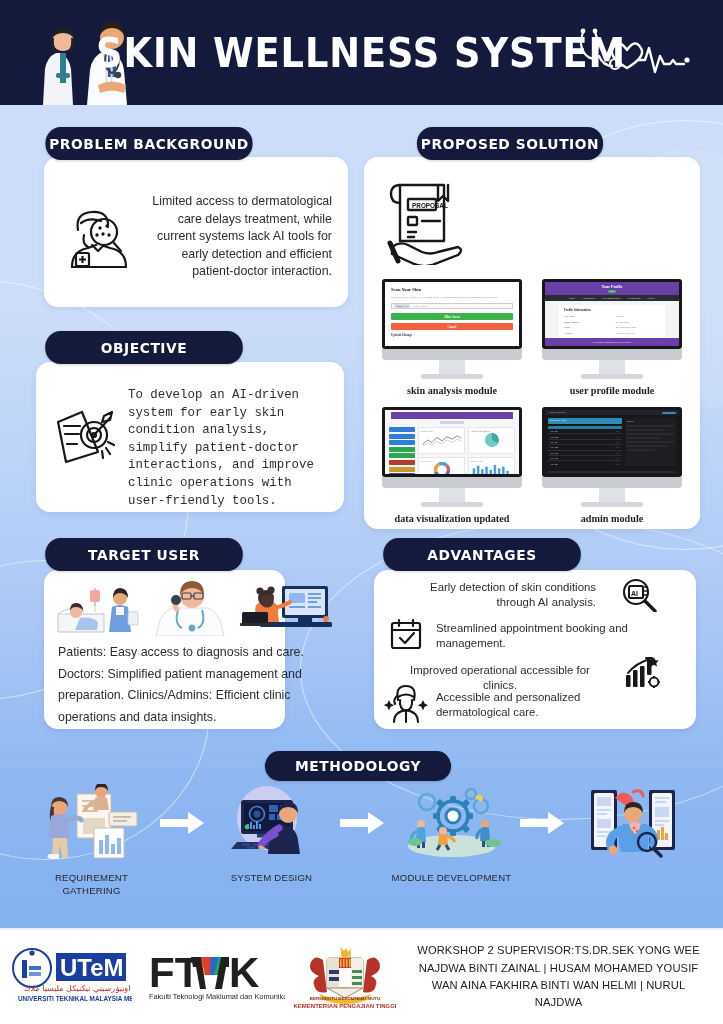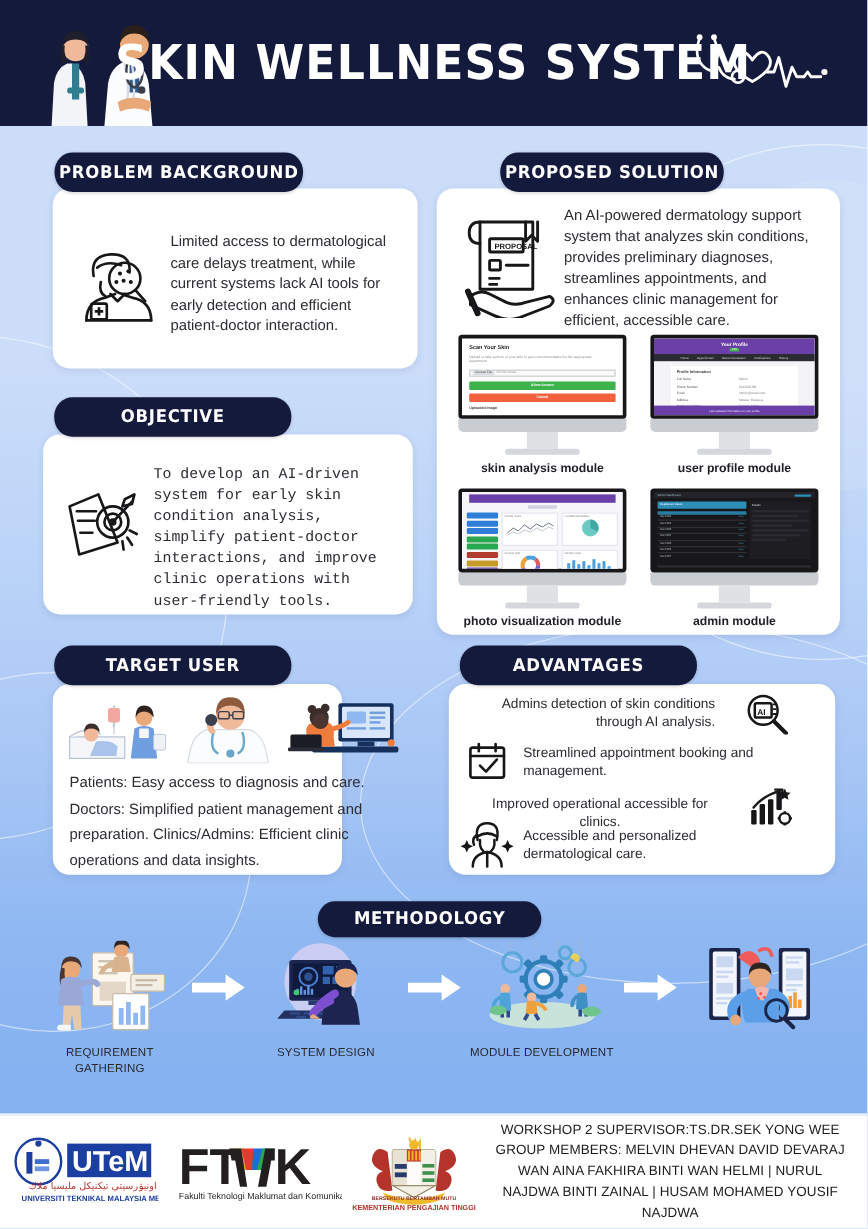--- a/index.html
+++ b/index.html
@@ -62,21 +62,21 @@
   }
   .body-text {
     font-family: "Liberation Sans", sans-serif;
     color: #2c2c33; font-size: 12.4px; line-height: 1.42;
   }
 
   
   #pb-pill  { left: 40px;  top: 127px; width: 218px; height: 33px; }
   #pb-card  { left: 44px;  top: 157px; width: 304px; height: 150px; }
   #pb-icon  { position:absolute; left:22px; top:48px; width:66px; height:66px; }
-  #pb-text  { position:absolute; left:98px; top:36px; width:190px; }
+  #pb-text  { position:absolute; left:98px; top:36px; width:190px;text-align:right; }
 
   
   #ob-pill  { left: 40px;  top: 331px; width: 208px; height: 33px; }
   #ob-card  { left: 36px;  top: 362px; width: 308px; height: 150px; }
   #ob-icon  { position:absolute; left:16px; top:44px; width:66px; height:62px; }
   #ob-text  { position:absolute; left:92px; top:25px; width:196px;font-family:Liberation Mono, monospace; }
 
   
   #ps-pill  { left: 412px; top: 127px; width: 196px; height: 33px; }
   #ps-card  { left: 364px; top: 157px; width: 336px; height: 372px; }
@@ -117,21 +117,21 @@
   .logo-cell { display:flex; align-items:center; justify-content:center; }
   .footer-credits {
     flex:1; text-align:center; padding: 0 8px 0 2px;
     font-size: 11.2px; line-height: 1.55; color:#1d1d21;
     letter-spacing:.1px;
   }
   .footer-credits div { white-space: nowrap; }
 
   
   .mon-grid { position:absolute; left:12px; top:122px; width:312px; height:240px; }
-  .monitor { position:absolute; width:132px; }
+  .monitor { position:absolute; width:132px;font-family:Liberation Serif, serif; }
   .mon-screen {
     width: 140px; height: 70px; background:#fff;
     border: 3.5px solid #17171a; border-radius:3px; overflow:hidden;
     position:relative;
   }
   .mon-base { width:140px; display:flex; flex-direction:column; align-items:center; }
   .mon-bar  { width:140px; height:11px; background:#c9ccd1; border-radius:0 0 4px 4px; }
   .mon-neck { width:26px; height:14px; background:#dfe1e5; }
   .mon-foot { width:62px; height:5px; background:#d4d7dc; border-radius:2px; }
   .mon-caption { margin-top:6px; width:140px; text-align:center;
@@ -245,21 +245,20 @@
         <path d="M56 8 v16 l5 -5 l5 5 v-16"></path>
         <rect x="26" y="22" width="28" height="11" rx="1"></rect>
         <rect x="26" y="40" width="9" height="8" rx="1"></rect>
         <path d="M40 44 h18"></path>
         <path d="M26 55 h8 M26 60 h6"></path>
         <path d="M10 70 q8 -6 16 -2 l14 7 q8 3 16 0 l20 -5 q6 3 0 8 l-26 10 q-10 3 -20 -2 l-20 -9z"></path>
         <path d="M8 66 l8 18" stroke-width="5"></path>
       </g>
       <text x="30" y="30.5" font-family="Liberation Sans, sans-serif" font-size="6.4" font-weight="700" fill="#17171a">PROPOSAL</text>
     </svg>
-    <div id="ps-text" class="body-text">An AI-powered dermatology support system that analyzes skin conditions, provides preliminary diagnoses, streamlines appointments, and enhances clinic management for efficient, accessible care.</div>
 
     <div class="mon-grid">
 
       <div class="monitor" style="left:6px; top:0;">
         <div class="mon-screen">
           <div style="padding:5px 6px;">
             <div style="font-size:4.6px;font-weight:700;color:#222;">Scan Your Skin</div>
             <div style="font-size:2.9px;color:#888;margin-top:3px;line-height:1.5;width:92%;">Upload or take a photo of your skin to get a recommendation for the appropriate department.</div>
             <div style="margin-top:4px;border:.5px solid #ccc;background:#fafafa;height:6px;display:flex;align-items:center;padding:0 2px;gap:2px;">
               <span style="background:#dadde2;color:#555;font-size:2.6px;padding:.5px 2px;border-radius:1px;">Choose File</span>
@@ -382,21 +381,21 @@
                 </svg>
               </div>
             </div>
           </div>
         </div>
         <div class="mon-base">
           <div class="mon-bar"></div>
             <div class="mon-neck"></div>
             <div class="mon-foot"></div>
         </div>
-        <div class="mon-caption">photo visualization module</div>
+        <div class="mon-caption">data visualization updated</div>
       </div>
 
       <div class="monitor" style="left:166px; top:128px;">
         <div class="mon-screen" style="background:#18181b;">
           <div style="background:#232329;height:5px;display:flex;align-items:center;padding:0 3px;justify-content:space-between;">
             <span style="color:#9fb6c4;font-size:2.4px;">Admin Dashboard</span>
             <span style="background:#2d8fb8;width:14px;height:2px;display:block;border-radius:1px;"></span>
           </div>
           <div style="display:flex;gap:3px;padding:3px;">
             <div style="flex:1.55;">
@@ -518,21 +517,21 @@
         <circle cx="88" cy="41" r="3" fill="#ef7b3c"></circle>
       </svg>
     </div>
     <div id="tu-text" class="body-text">Patients: Easy access to diagnosis and care. Doctors: Simplified patient management and preparation. Clinics/Admins: Efficient clinic operations and data insights.</div>
   </div>
 
   <div class="pill" id="ad-pill">ADVANTAGES</div>
   <div class="card" id="ad-card">
 
     <div class="adv-row" style="top:8px;">
-      <div class="adv-text" style="left:22px; top:2px; width:200px; text-align:right;">Admins detection of skin conditions through AI analysis.</div>
+      <div class="adv-text" style="left:22px; top:2px; width:200px; text-align:right;">Early detection of skin conditions through AI analysis.</div>
       <svg class="adv-icon" style="left:246px; top:0;" width="38" height="34" viewBox="0 0 38 34">
         <g fill="none" stroke="#17171a" stroke-width="2.1">
           <circle cx="16" cy="14" r="12"></circle>
           <path d="M25 23 l10 10" stroke-width="3.4" stroke-linecap="round"></path>
           <rect x="9" y="8" width="14" height="12" rx="1.6"></rect>
         </g>
         <text x="11" y="17.5" font-family="Liberation Sans, sans-serif" font-size="7" font-weight="700" fill="#17171a">AI</text>
         <g stroke="#17171a" stroke-width="1.5" fill="none">
           <path d="M24 9 l3 0 M24 13 l3 0 M24 17 l3 0"></path>
         </g>
@@ -871,20 +870,19 @@
           <circle cx="52" cy="10" r="4" fill="#f2b82b"></circle>
           <path d="M26 50 q26 10 52 0 l-4 6 q-22 8 -44 0z" fill="#f2b82b"></path>
           <text x="52" y="56" font-family="Liberation Sans, sans-serif" font-size="4.4" font-weight="700" fill="#8a2b22" text-anchor="middle">BERSEKUTU BERTAMBAH MUTU</text>
         </g>
         <text x="52" y="64" font-family="Liberation Sans, sans-serif" font-size="6" font-weight="700" fill="#b4332b" text-anchor="middle">KEMENTERIAN PENGAJIAN TINGGI</text>
       </svg>
     </div>
 
     <div class="footer-credits">
       <div>WORKSHOP 2   SUPERVISOR:TS.DR.SEK YONG WEE</div>
-      <div>GROUP MEMBERS: MELVIN DHEVAN DAVID DEVARAJ</div>
+      <div>NAJDWA BINTI ZAINAL  | HUSAM MOHAMED YOUSIF</div>
       <div>WAN AINA FAKHIRA BINTI WAN HELMI | NURUL</div>
-      <div>NAJDWA BINTI ZAINAL  | HUSAM MOHAMED YOUSIF</div>
       <div>NAJDWA</div>
     </div>
   </div>
 
 </div>
 
 </body></html>

